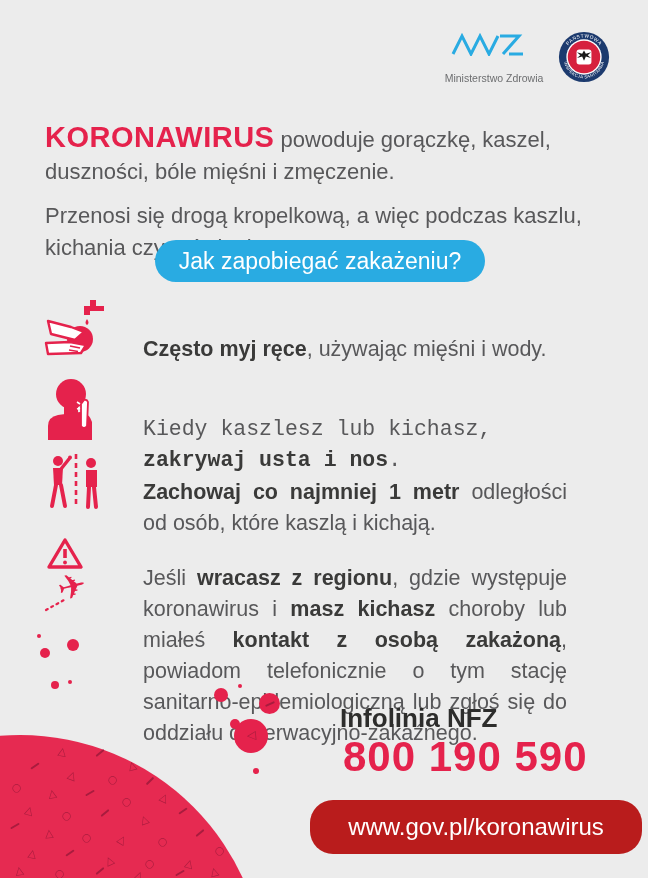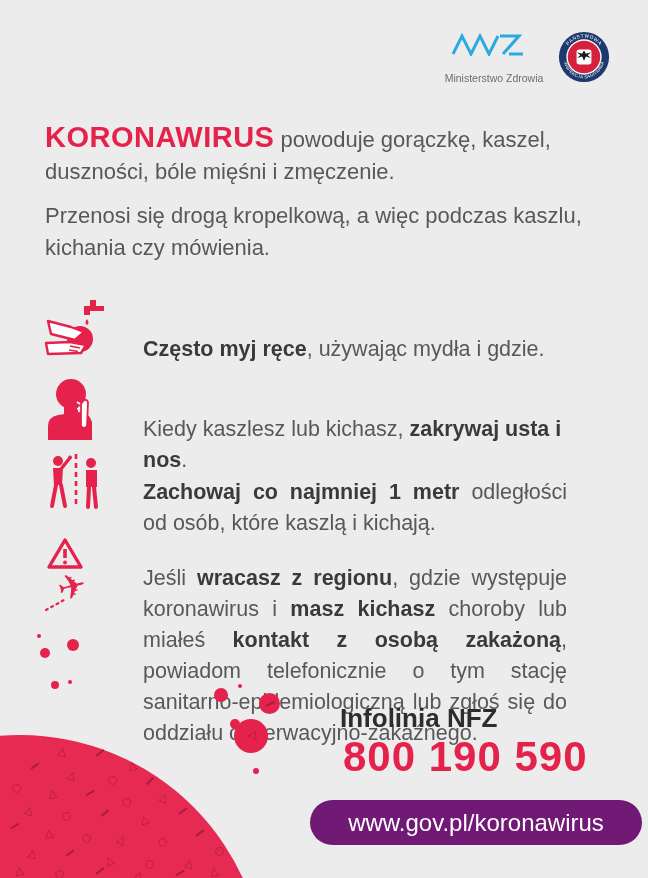--- a/index.html
+++ b/index.html
@@ -27,22 +27,22 @@
     background:#29abe2; border-radius:21px; display:flex; align-items:center; justify-content:center;
     color:#ffffff; font-size:23px;}
   
   .item-icon{position:absolute;}
   .item-text{position:absolute; left:143px; width:424px; font-size:21.5px; line-height:31px; color:#58585a;}
   .item-text.just{text-align:justify;}
   .item-text b{color:#3a3a39; font-weight:bold;}
   
   .hotline-label{position:absolute; left:340px; top:703px; font-size:26px; font-weight:bold; color:#2d2d2c;}
   .hotline-number{position:absolute; left:343px; top:733px; font-size:42px; font-weight:bold; color:#e5224c; letter-spacing:1px;}
-  .pill-site{position:absolute; left:310px; top:800px; width:332px; height:45px;
-    background:#701a75; border-radius:23px; display:flex; align-items:center; justify-content:center;
+  .pill-site{position:absolute; left:310px; top:800px; width:332px; height:54px;
+    background:#b91c1c; border-radius:23px; display:flex; align-items:center; justify-content:center;
     color:#ffffff; font-size:24px;}
   
   .big-circle{position:absolute; left:-225px; top:735px; width:490px; height:490px;
     border-radius:50%; background:#e62a51;}
   .dot{position:absolute; border-radius:50%; background:#e5224c;}
   .deco-glyph{position:absolute; color:#a91c3e; font-size:11px; line-height:1;
     font-family:"DejaVu Sans", sans-serif;}
   .deco-slash{position:absolute; width:10px; height:2px; background:#a91c3e; border-radius:1px;}
   .bubble{position:absolute; left:234px; top:719px; width:34px; height:34px; border-radius:50%;
     background:#e5224c; display:flex; align-items:center; justify-content:center;}
@@ -87,44 +87,45 @@
     </svg>
 
   </div>
 
   <p class="intro">
     <span class="title">KORONAWIRUS</span><span> powoduje gorączkę, kaszel, duszności, bóle mięśni i zmęczenie.</span>
   </p>
 
   <p class="para2">Przenosi się drogą kropelkową, a więc podczas kaszlu, kichania czy mówienia.</p>
 
+  <div class="pill-q">Jak zapobiegać zakażeniu?</div>
 
   <svg class="item-icon" style="left:44px; top:297px;" width="64" height="60" viewBox="0 0 64 60">
     <path d="M40 14 h20 v-5 h-8 v-6 h-6 v6 h-6 z" fill="#e5224c"></path>
     <rect x="40" y="13" width="6" height="5" fill="#e5224c"></rect>
     <path d="M43 22 q3 4 0 6 q-3 -2 0 -6 z" fill="#e5224c"></path>
     <circle cx="36" cy="42" r="13" fill="#e5224c"></circle>
     <path d="M4 24 L27 30 L40 35 L31 43 L7 37 Z" fill="#ffffff" stroke="#e5224c" stroke-width="2.4" stroke-linejoin="round"></path>
     <path d="M2 46 L26 45 L42 48 L37 56 L4 57 Z" fill="#ffffff" stroke="#e5224c" stroke-width="2.4" stroke-linejoin="round"></path>
     <line x1="26" y1="49" x2="36" y2="51" stroke="#e5224c" stroke-width="1.6"></line>
     <line x1="25" y1="53" x2="34" y2="54.5" stroke="#e5224c" stroke-width="1.6"></line>
   </svg>
   <p class="item-text" style="top:312px;">
-    <b>Często myj ręce</b><span>, używając mydła i gdzie.</span>
+    <b>Często myj ręce</b><span>, używając mięśni i wody.</span>
   </p>
 
   <svg class="item-icon" style="left:44px; top:376px;" width="64" height="64" viewBox="0 0 64 64">
     <circle cx="27" cy="18" r="15" fill="#e5224c"></circle>
     <rect x="20" y="26" width="14" height="16" fill="#e5224c"></rect>
     <path d="M4 64 v-14 q0 -9 10 -11 l22 -3 q10 2 12 10 v18 z" fill="#e5224c"></path>
     <path d="M40 24 q3 -1 4 2 l-1 24 q-3 4 -6 0 l0 -22 z" fill="#ffffff" stroke="#e5224c" stroke-width="1.8" stroke-linejoin="round"></path>
     <line x1="36" y1="28" x2="33" y2="26" stroke="#ffffff" stroke-width="1.6"></line>
     <line x1="36" y1="32" x2="33" y2="33" stroke="#ffffff" stroke-width="1.6"></line>
   </svg>
-  <p class="item-text" style="top:392px;">
+  <p class="item-text" style="top:392px;font-family:Liberation Mono, monospace;">
     <span>Kiedy kaszlesz lub kichasz, </span><b>zakrywaj usta i nos</b><span>.</span>
   </p>
 
   <svg class="item-icon" style="left:46px; top:452px;" width="60" height="58" viewBox="0 0 60 58">
     <line x1="30" y1="2" x2="30" y2="56" stroke="#e5224c" stroke-width="2.6" stroke-dasharray="5,4"></line>
     <circle cx="12" cy="9" r="5" fill="#e5224c"></circle>
     <path d="M7 16 h10 l-1 17 h-8 z" fill="#e5224c"></path>
     <line x1="15" y1="17" x2="23" y2="7" stroke="#e5224c" stroke-width="3.4" stroke-linecap="round"></line>
     <circle cx="24" cy="5.5" r="2" fill="#e5224c"></circle>
     <line x1="10" y1="33" x2="6" y2="54" stroke="#e5224c" stroke-width="4" stroke-linecap="round"></line>

